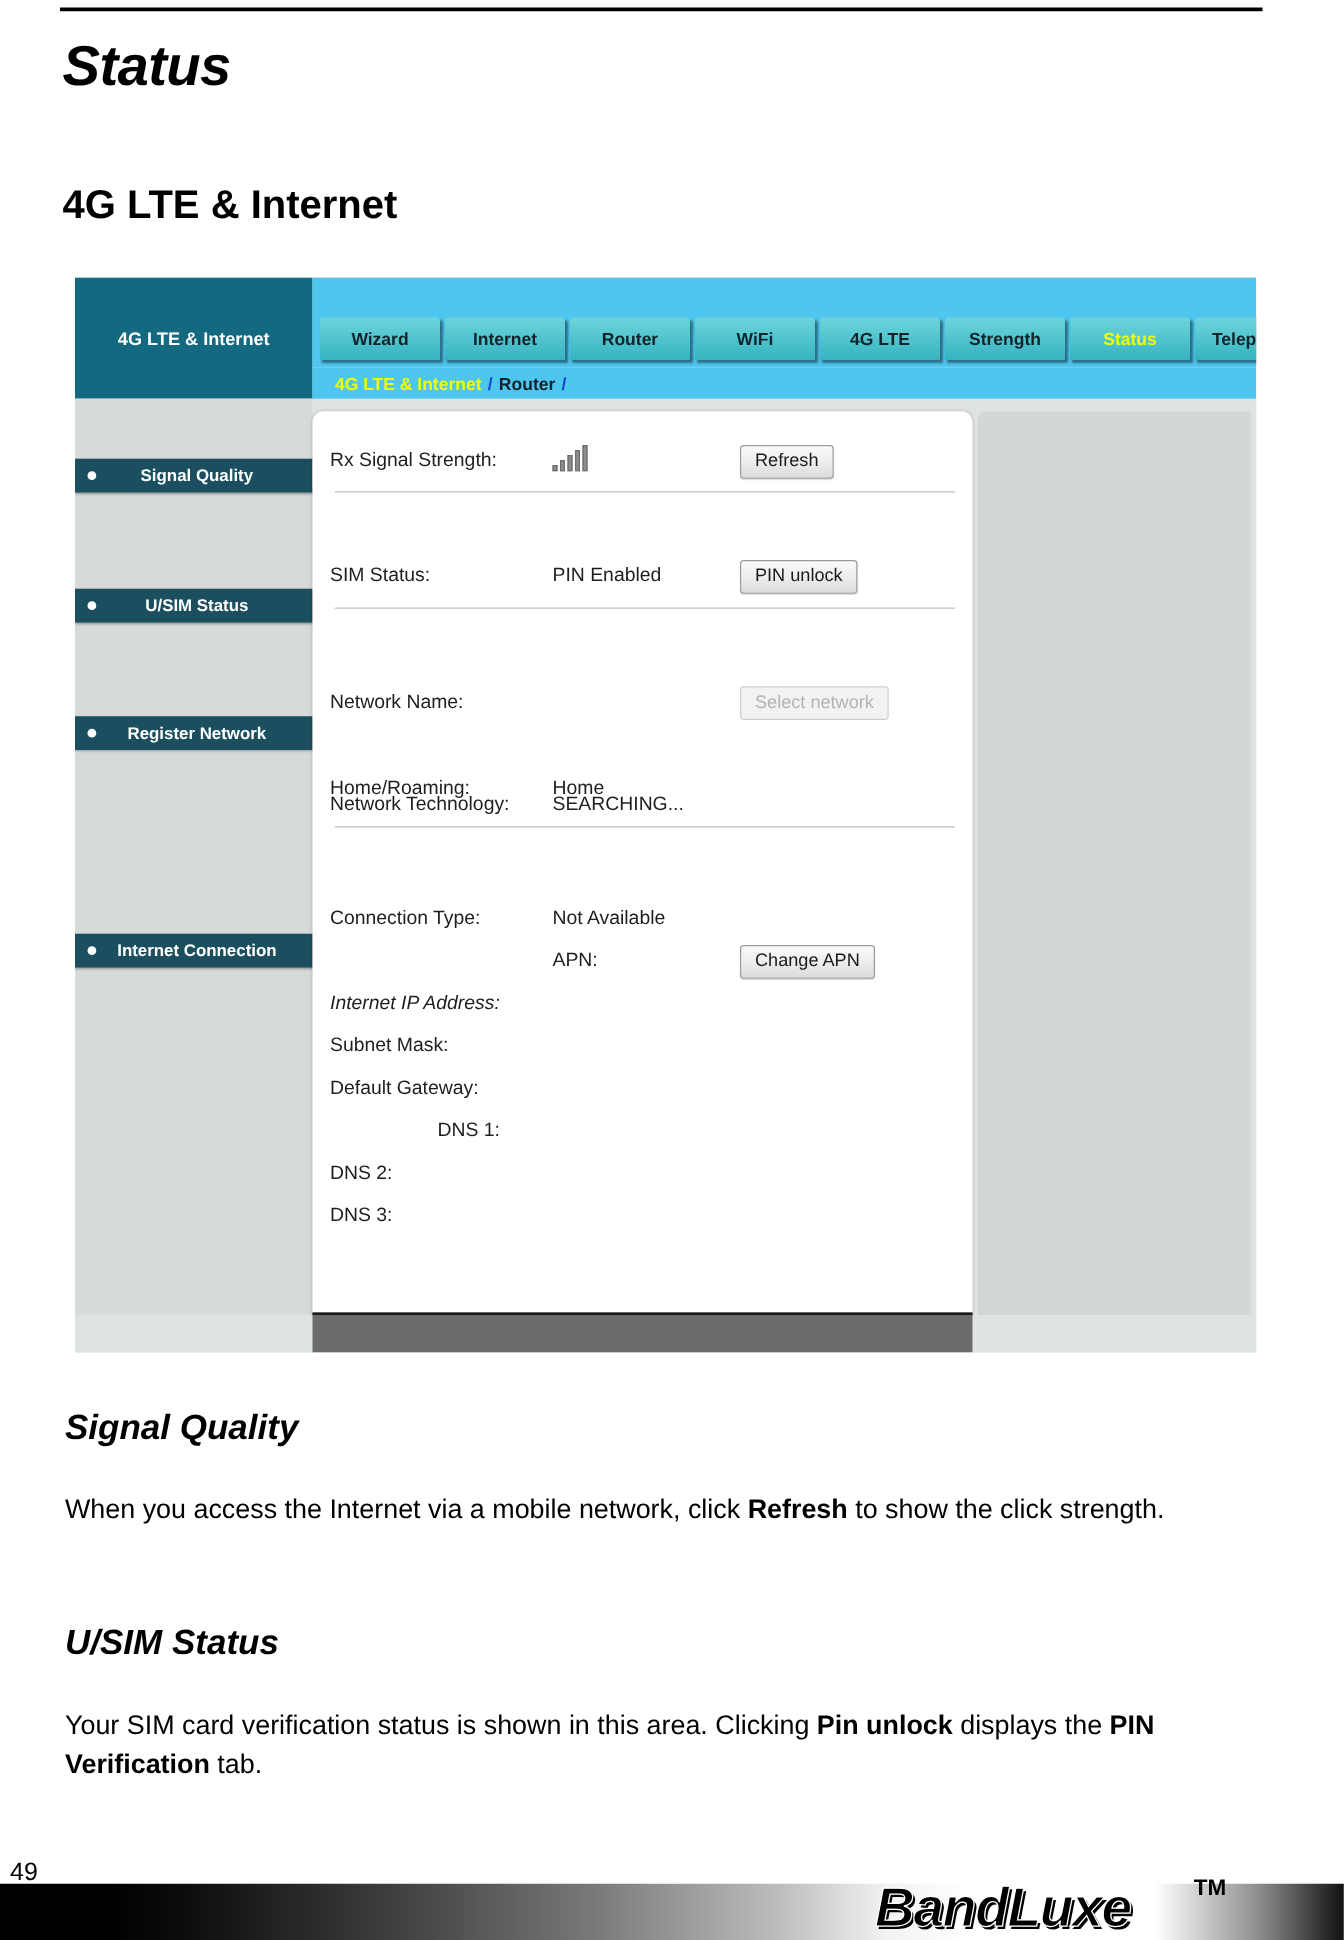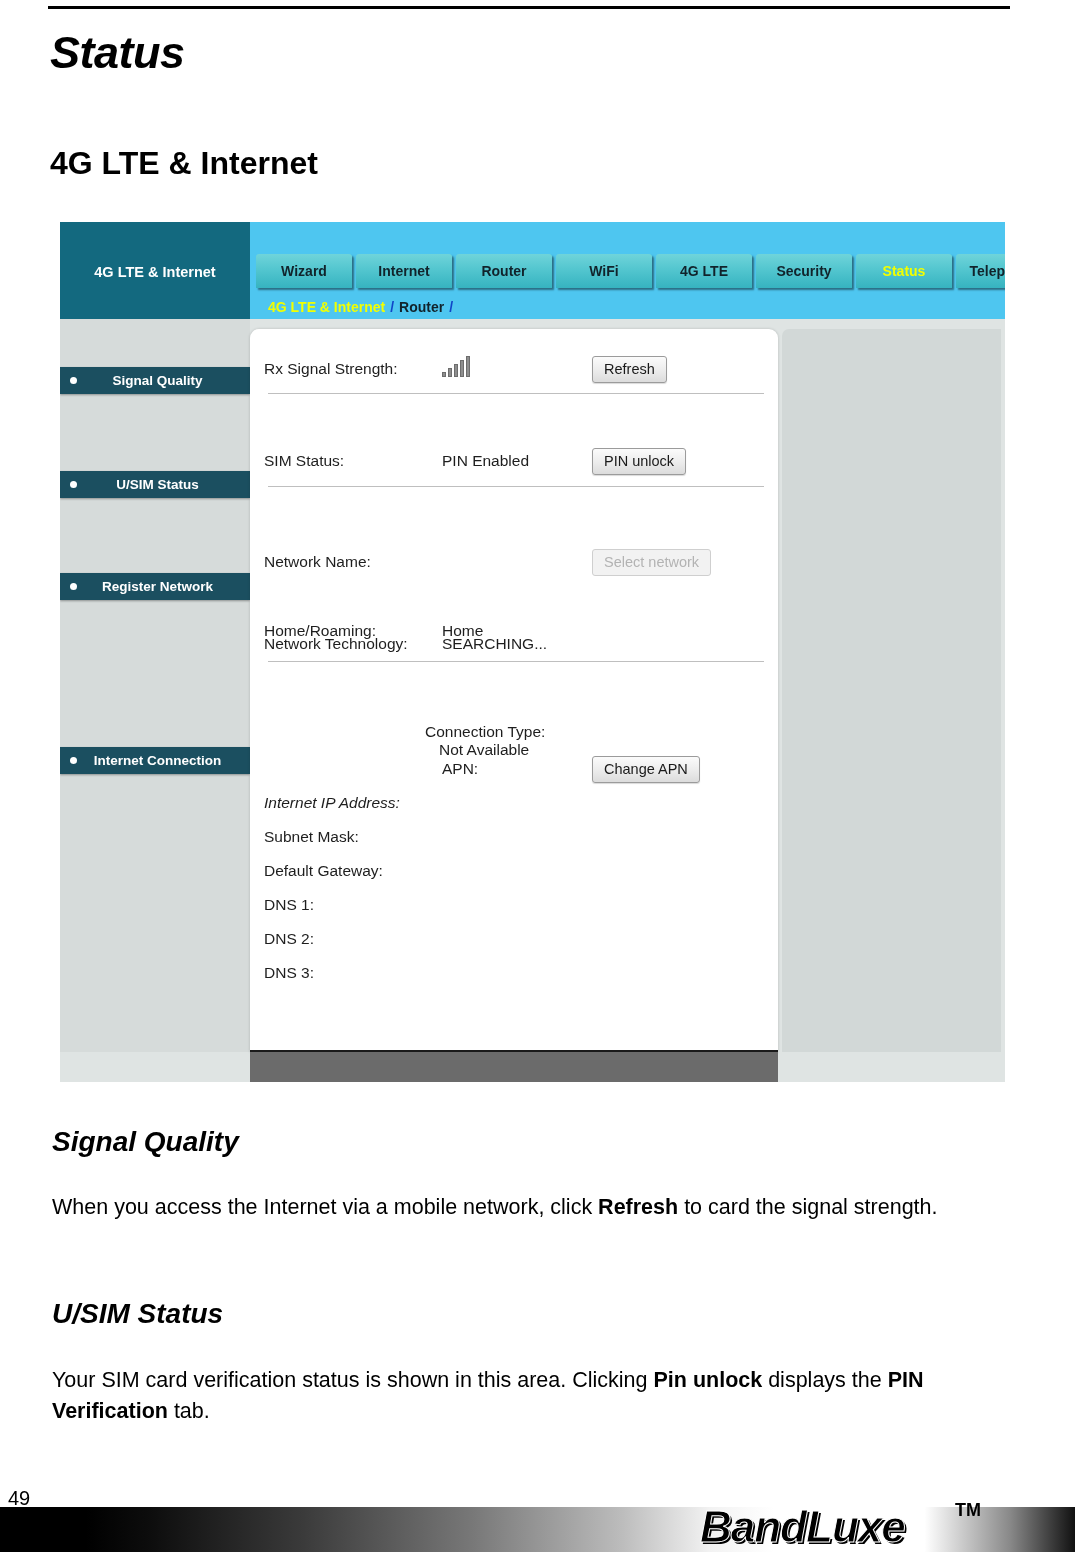--- a/index.html
+++ b/index.html
@@ -356,21 +356,21 @@
       <div class="tab">
         <span>Router</span>
       </div>
       <div class="tab">
         <span>WiFi</span>
       </div>
       <div class="tab">
         <span>4G LTE</span>
       </div>
       <div class="tab">
-        <span>Security</span>
+        <span>Strength</span>
       </div>
       <div class="tab active">
         <span>Status</span>
       </div>
       <div class="tab">
         <span>Telephony</span>
       </div>
     </div>
 
   <div class="crumbbar">
@@ -438,21 +438,21 @@
         <span class="lbl">Network Technology:</span>
         <span class="val">SEARCHING...</span>
       </div>
 
       <div class="row" style="top:290px;">
         <span class="lbl">Home/Roaming:</span>
         <span class="val">Home</span>
       </div>
       <div class="hr" style="top:332px;"></div>
 
-      <div class="row" style="top:394px;flex-direction:column;">
+      <div class="row" style="top:394px;">
         <span class="lbl">Connection Type:</span>
         <span class="val">Not Available</span>
       </div>
 
       <div class="row" style="top:428px;">
         <span class="lbl"></span>
         <span class="val">APN:</span>
         <span class="btn">Change APN</span>
       </div>
 
@@ -464,42 +464,42 @@
       <div class="row" style="top:496px;">
         <span class="lbl">Subnet Mask:</span>
         <span class="val"></span>
       </div>
 
       <div class="row" style="top:530px;">
         <span class="lbl">Default Gateway:</span>
         <span class="val"></span>
       </div>
 
-      <div class="row" style="top:564px;">
+      <div class="row" style="top:564px;justify-content:center;">
         <span class="lbl">DNS 1:</span>
         <span class="val"></span>
       </div>
       <div class="row" style="top:598px;">
         <span class="lbl">DNS 2:</span>
         <span class="val"></span>
       </div>
       <div class="row" style="top:632px;">
         <span class="lbl">DNS 3:</span>
         <span class="val"></span>
       </div>
 
     </div>
 
     <div class="panel-foot"></div>
 
   </div>
 </div>
 
 <div class="h3" style="top:1128px;">Signal Quality</div>
-<div class="para" id="para0" style="top:1192px;"><span>When you access the Internet via a mobile network, click </span><b>Refresh</b><span> to card the signal strength.</span></div>
+<div class="para" id="para0" style="top:1192px;"><span>When you access the Internet via a mobile network, click </span><b>Refresh</b><span> to show the click strength.</span></div>
 
 <div class="h3" style="top:1300px;">U/SIM Status</div>
 <div class="para" id="para1" style="top:1365px;"><span>Your SIM card verification status is shown in this area. Clicking </span><b>Pin unlock</b><span> displays the </span><b>PIN Verification</b><span> tab.</span></div>
 
 <div class="pageno">49</div>
 <div class="footbar"></div>
 <div class="brandlogo">BandLuxe</div>
 <div class="brandtm">TM</div>
 
 </body></html>

